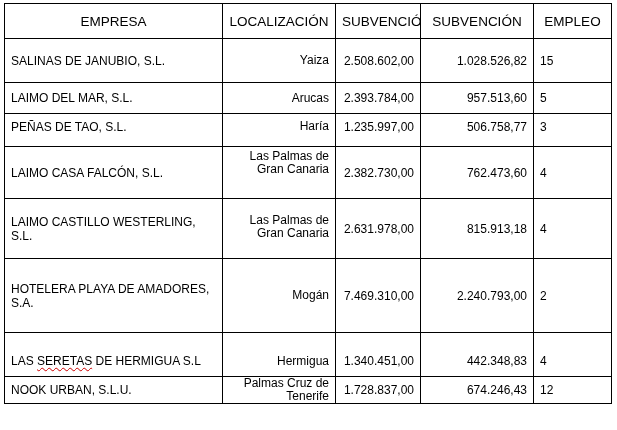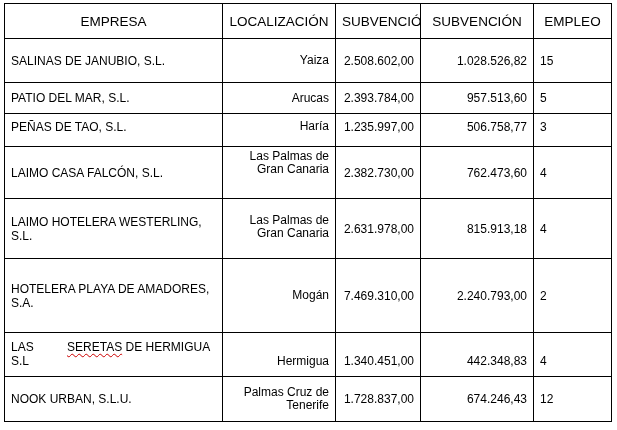--- a/index.html
+++ b/index.html
@@ -9,21 +9,21 @@
           table-layout: fixed; width: 607px; }
   td, th { border: 1.5px solid #000; font-size: 12px; padding: 0 6px;
            overflow: hidden; }
   th { font-weight: normal; font-size: 13.5px; text-align: center; height: 34px; vertical-align: middle; }
   td { vertical-align: middle; }
   td.num { text-align: right; padding-right: 6px; }
   td.ctr { }
   td.loc { line-height: 13px; text-align: right; }
   td.loc.top { vertical-align: top; padding-top: 3px; }
   td.loc.top-mid { vertical-align: top; padding-top: 15px; }
-  .typo { text-decoration: underline wavy #c00; text-decoration-thickness: 1px; text-underline-offset: 2px; margin-left: 30px; }
+  .typo { text-decoration: underline wavy #c00; text-decoration-thickness: 1px; text-underline-offset: 2px; }
 </style>
 </head>
 <body>
 
 <table>
   <colgroup>
     <col style="width:218px">
     <col style="width:113px">
     <col style="width:85px">
     <col style="width:113px">
@@ -40,42 +40,42 @@
   </thead>
   <tbody>
     <tr style="height:44px">
       <td>SALINAS DE JANUBIO, S.L.</td>
       <td class="loc">Yaiza</td>
       <td class="num">2.508.602,00</td>
       <td class="num">1.028.526,82</td>
       <td class="ctr">15</td>
     </tr>
     <tr style="height:31px">
-      <td>PATIO DEL MAR, S.L.</td>
+      <td>LAIMO DEL MAR, S.L.</td>
       <td class="loc">Arucas</td>
       <td class="num">2.393.784,00</td>
       <td class="num">957.513,60</td>
       <td class="ctr">5</td>
     </tr>
     <tr style="height:33px">
       <td style="vertical-align:top;padding-top:6px">PEÑAS DE TAO, S.L.</td>
       <td class="loc" style="vertical-align:top;padding-top:6px">Haría</td>
       <td class="num" style="vertical-align:top;padding-top:6px">1.235.997,00</td>
       <td class="num" style="vertical-align:top;padding-top:6px">506.758,77</td>
       <td class="ctr" style="vertical-align:top;padding-top:6px">3</td>
     </tr>
     <tr style="height:52px">
       <td>LAIMO CASA FALCÓN, S.L.</td>
       <td class="loc top">Las Palmas de Gran Canaria</td>
       <td class="num">2.382.730,00</td>
       <td class="num">762.473,60</td>
       <td class="ctr">4</td>
     </tr>
     <tr style="height:60px">
-      <td>LAIMO HOTELERA WESTERLING, S.L.</td>
+      <td>LAIMO CASTILLO WESTERLING, S.L.</td>
       <td class="loc top-mid">Las Palmas de Gran Canaria</td>
       <td class="num">2.631.978,00</td>
       <td class="num">815.913,18</td>
       <td class="ctr">4</td>
     </tr>
     <tr style="height:74px">
       <td>HOTELERA PLAYA DE AMADORES, S.A.</td>
       <td class="loc">Mogán</td>
       <td class="num">7.469.310,00</td>
       <td class="num">2.240.793,00</td>
@@ -83,21 +83,21 @@
     </tr>
     <tr style="height:44px">
       <td style="vertical-align:bottom;padding-bottom:8px">
         <span>LAS </span><span class="typo">SERETAS</span><span> DE HERMIGUA S.L</span>
       </td>
       <td class="loc" style="vertical-align:bottom;padding-bottom:8px">Hermigua</td>
       <td class="num" style="vertical-align:bottom;padding-bottom:8px">1.340.451,00</td>
       <td class="num" style="vertical-align:bottom;padding-bottom:8px">442.348,83</td>
       <td class="ctr" style="vertical-align:bottom;padding-bottom:8px">4</td>
     </tr>
-    <tr style="height:45px">
+    <tr style="height:27px">
       <td>NOOK URBAN, S.L.U.</td>
       <td class="loc">Palmas Cruz de Tenerife</td>
       <td class="num">1.728.837,00</td>
       <td class="num">674.246,43</td>
       <td class="ctr">12</td>
     </tr>
   </tbody>
 </table>
 
 </body></html>

